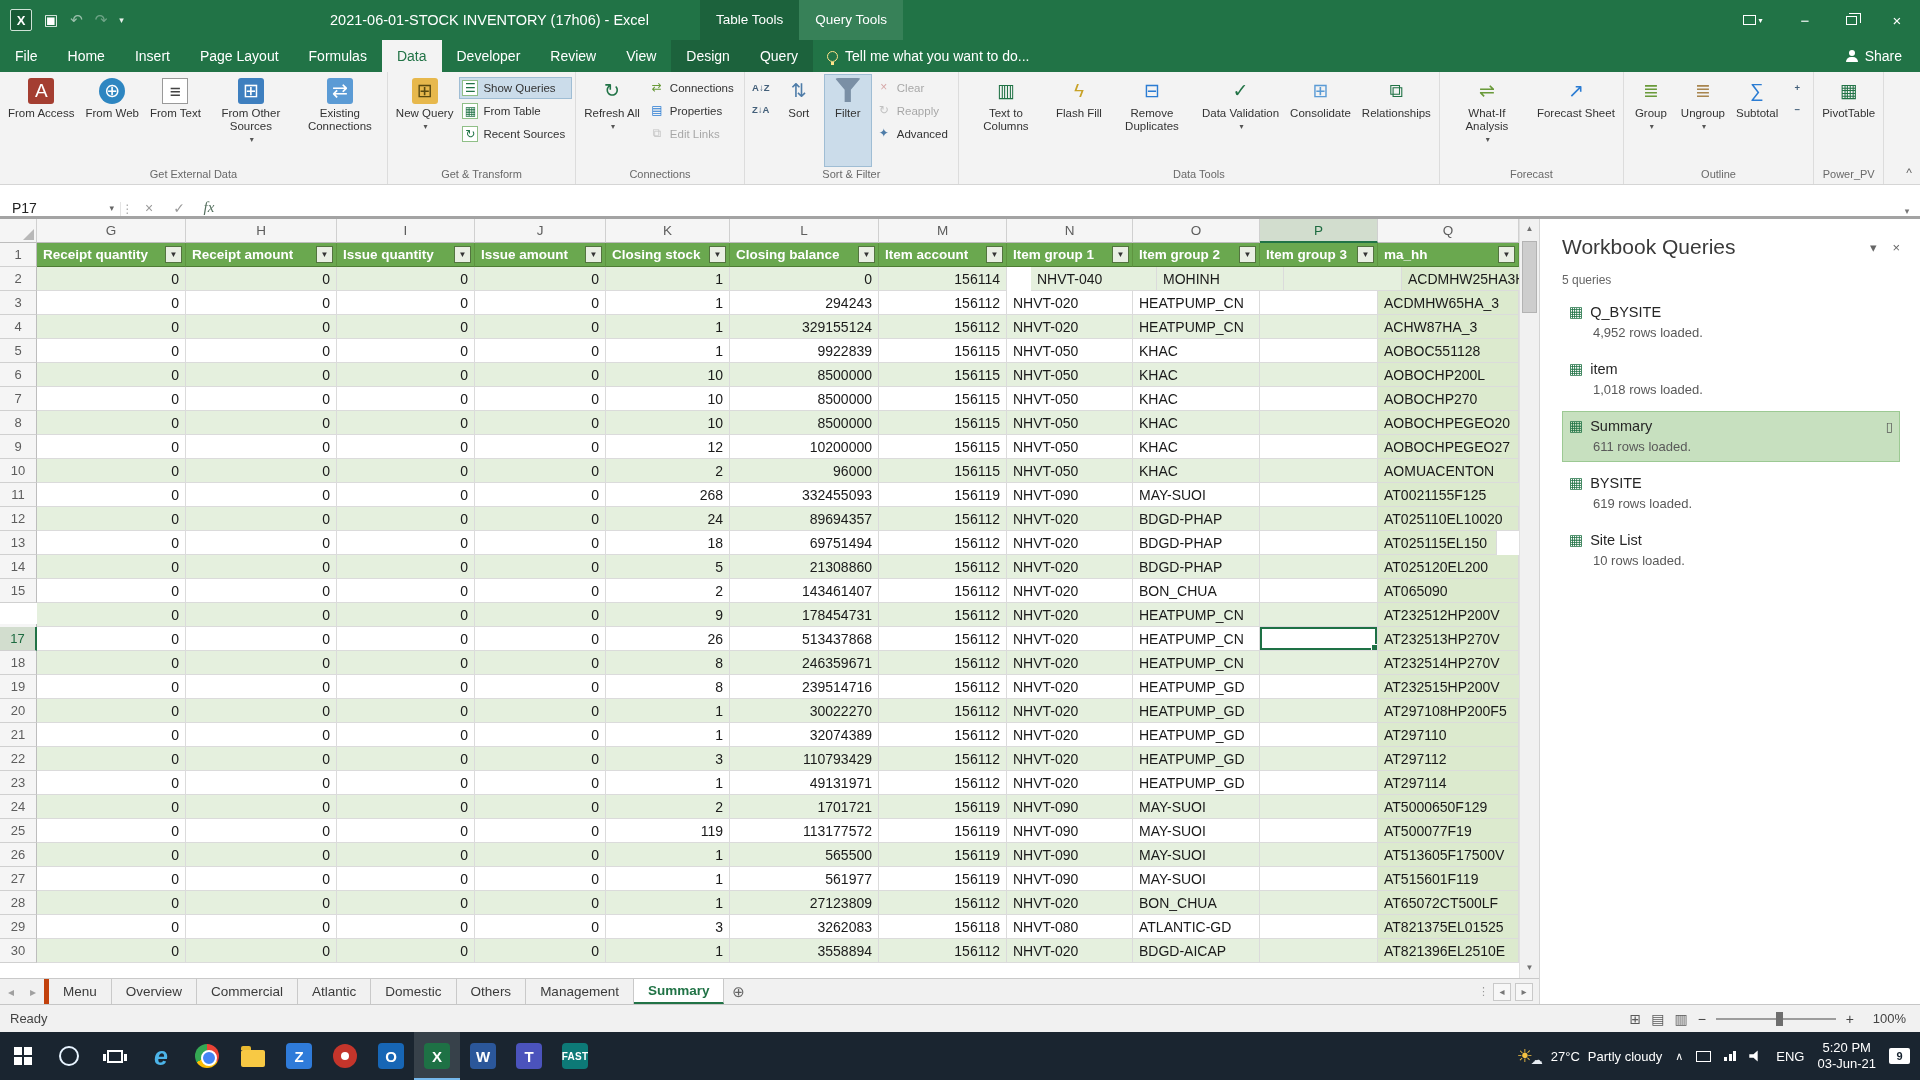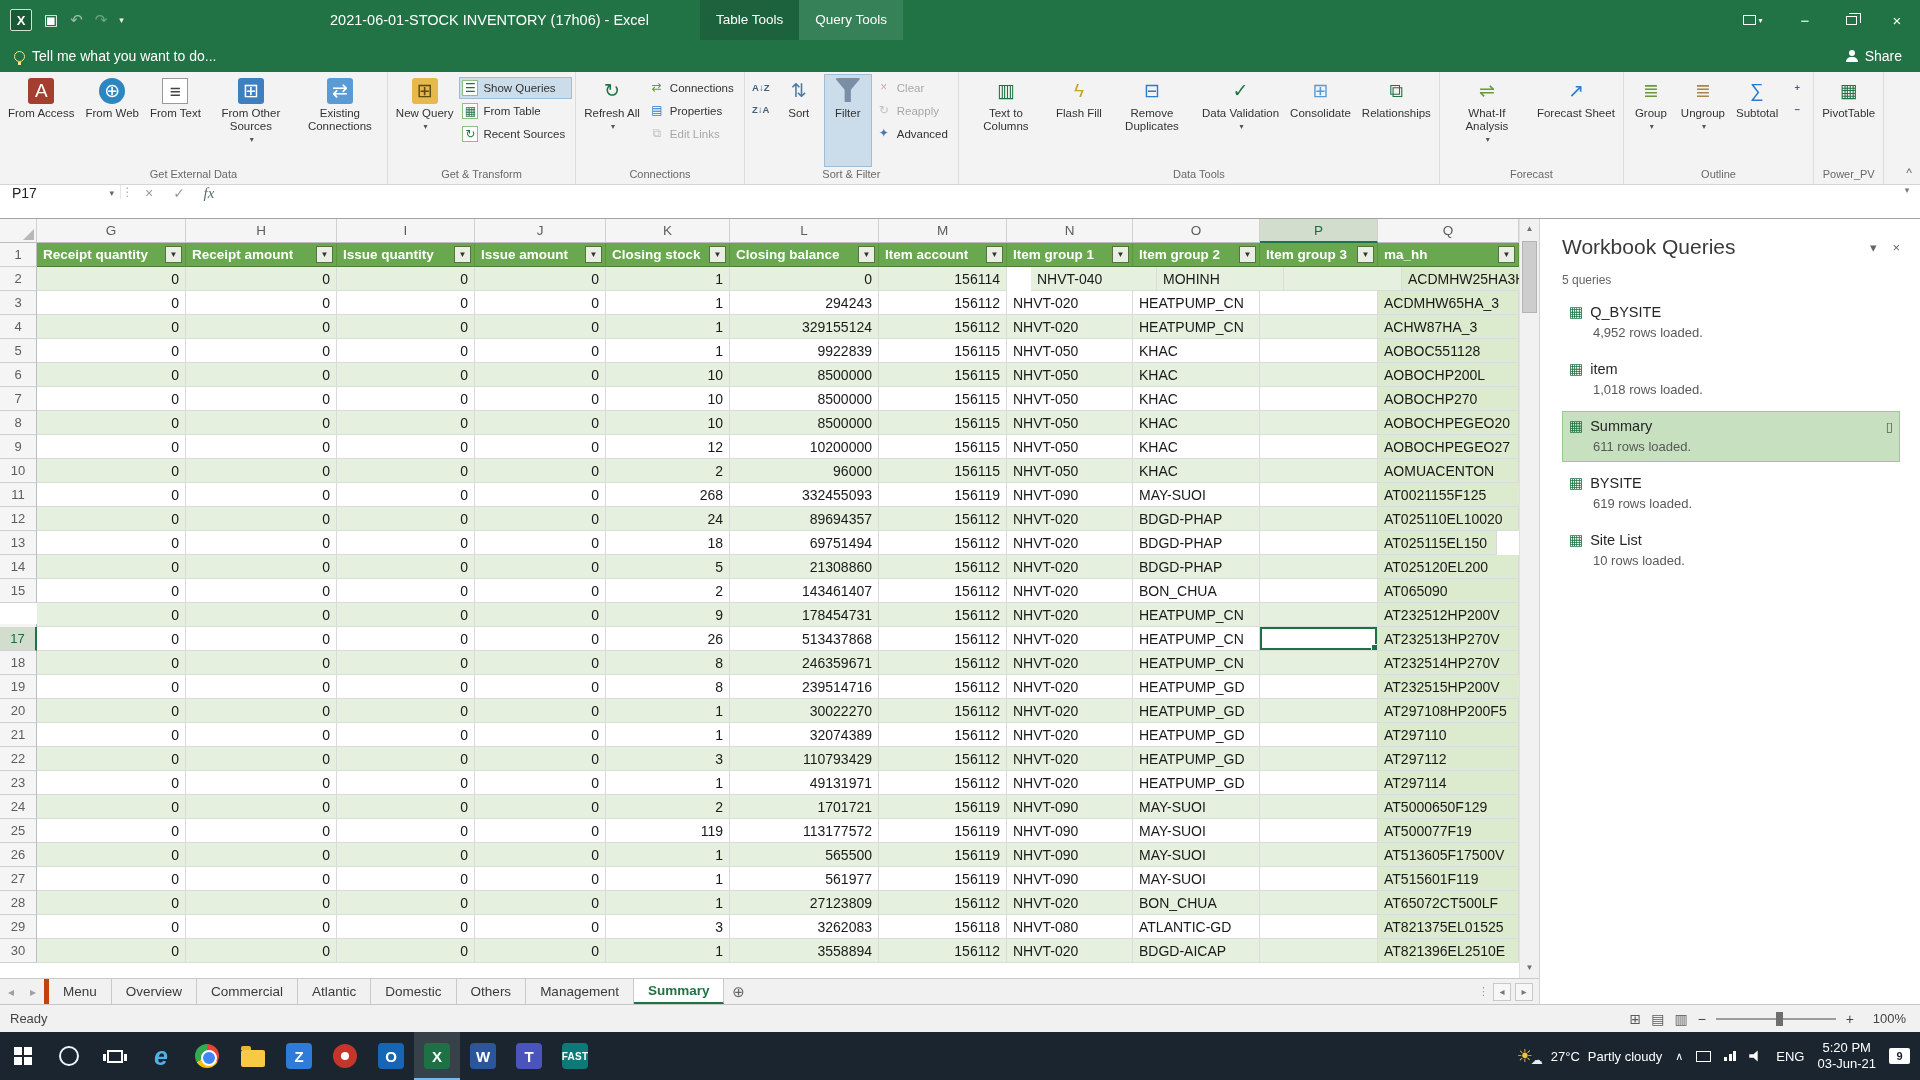--- a/index.html
+++ b/index.html
@@ -55,21 +55,21 @@
 .rbtn.on{background:#CBDCEA;box-shadow:inset 0 0 0 1px #9FBDD4}
 .rbtn.off{opacity:.4}
 .caret{font-size:8px;color:#555;margin-left:2px}
 .ricon{display:inline-block;flex:none}
 .bigi{width:26px;height:26px;font-size:19px;line-height:26px;text-align:center;margin-bottom:3px;border-radius:3px}
 .smi{width:16px;height:16px;font-size:12px;line-height:15px;text-align:center;border-radius:2px}
 .funnel{background:#7A8FA5 !important;clip-path:polygon(0 0,100% 0,62% 45%,62% 92%,38% 92%,38% 45%)}
 .collapse-rib{position:absolute;right:8px;bottom:4px;color:#666;font-size:12px}
 
 
-.fbar{height:34px;background:#fff;border-bottom:1px solid #a3a3a3;display:flex;align-items:flex-start}
+.fbar{height:34px;background:#fff;border-bottom:3px solid #a3a3a3;display:flex;align-items:flex-end}
 .namebox{width:120px;display:flex;align-items:center;padding:0 6px 0 12px;font-size:14px;color:#222}
 .namebox .nb-caret{margin-left:auto;font-size:9px;color:#666}
 .fgrip{width:14px;display:flex;align-items:center;justify-content:center;color:#AAA;font-size:12px;border-left:1px solid #E4E4E4}
 .fico{width:30px;display:flex;align-items:center;justify-content:center;font-size:14px;color:#9A9A9A}
 .fx{font-family:"Liberation Serif",serif;font-style:italic;color:#55705F;font-size:15px}
 .finput{flex:1;border-left:1px solid #E4E4E4;display:flex;align-items:center;padding-left:8px;font-size:14px;color:#222}
 .fexp{width:26px;display:flex;align-items:center;justify-content:center;color:#777;font-size:9px}
 
 
 .main{display:flex;height:785px}
@@ -198,20 +198,33 @@
         </span>
       <span class="winbtn">−</span>
       <span class="winbtn">
           <span class="restore-ic"></span>
         </span>
       <span class="winbtn">×</span>
     </div>
   </div>
 
   <div class="tabrow">
+    <div style="display:flex">
+        <div class="tab">File</div>
+        <div class="tab">Home</div>
+        <div class="tab">Insert</div>
+        <div class="tab">Page Layout</div>
+        <div class="tab">Formulas</div>
+        <div class="tab active">Data</div>
+        <div class="tab">Developer</div>
+        <div class="tab">Review</div>
+        <div class="tab">View</div>
+        <div class="tab ctx">Design</div>
+        <div class="tab ctx">Query</div>
+      </div>
     <div class="tellme">
       <span class="bulb"></span>
       <span>Tell me what you want to do...</span>
     </div>
     <div class="share">
       <span class="person"></span>
       <span>Share</span>
     </div>
   </div>
 

